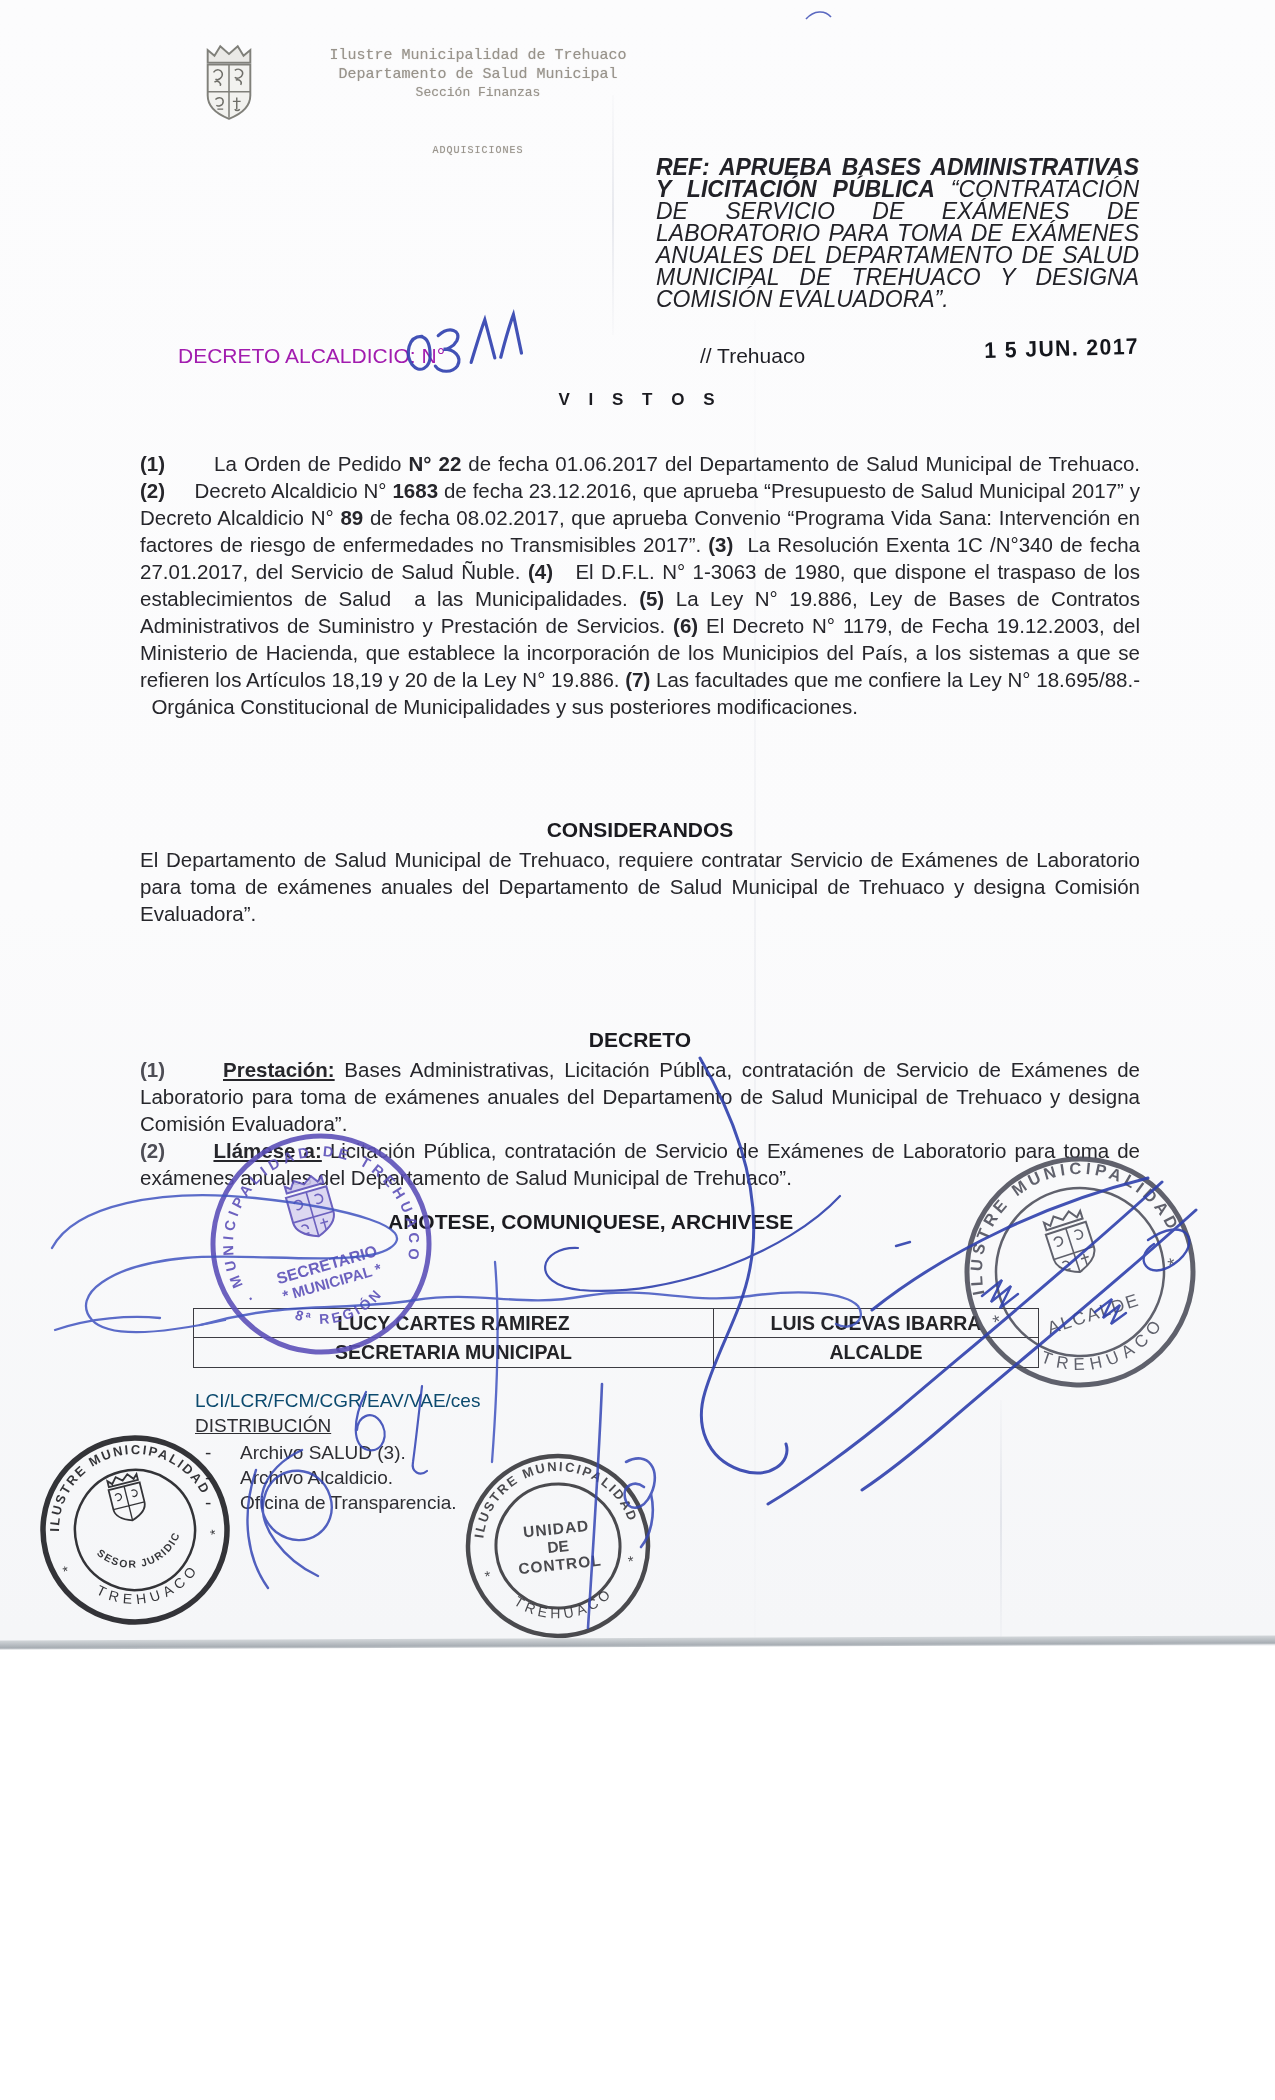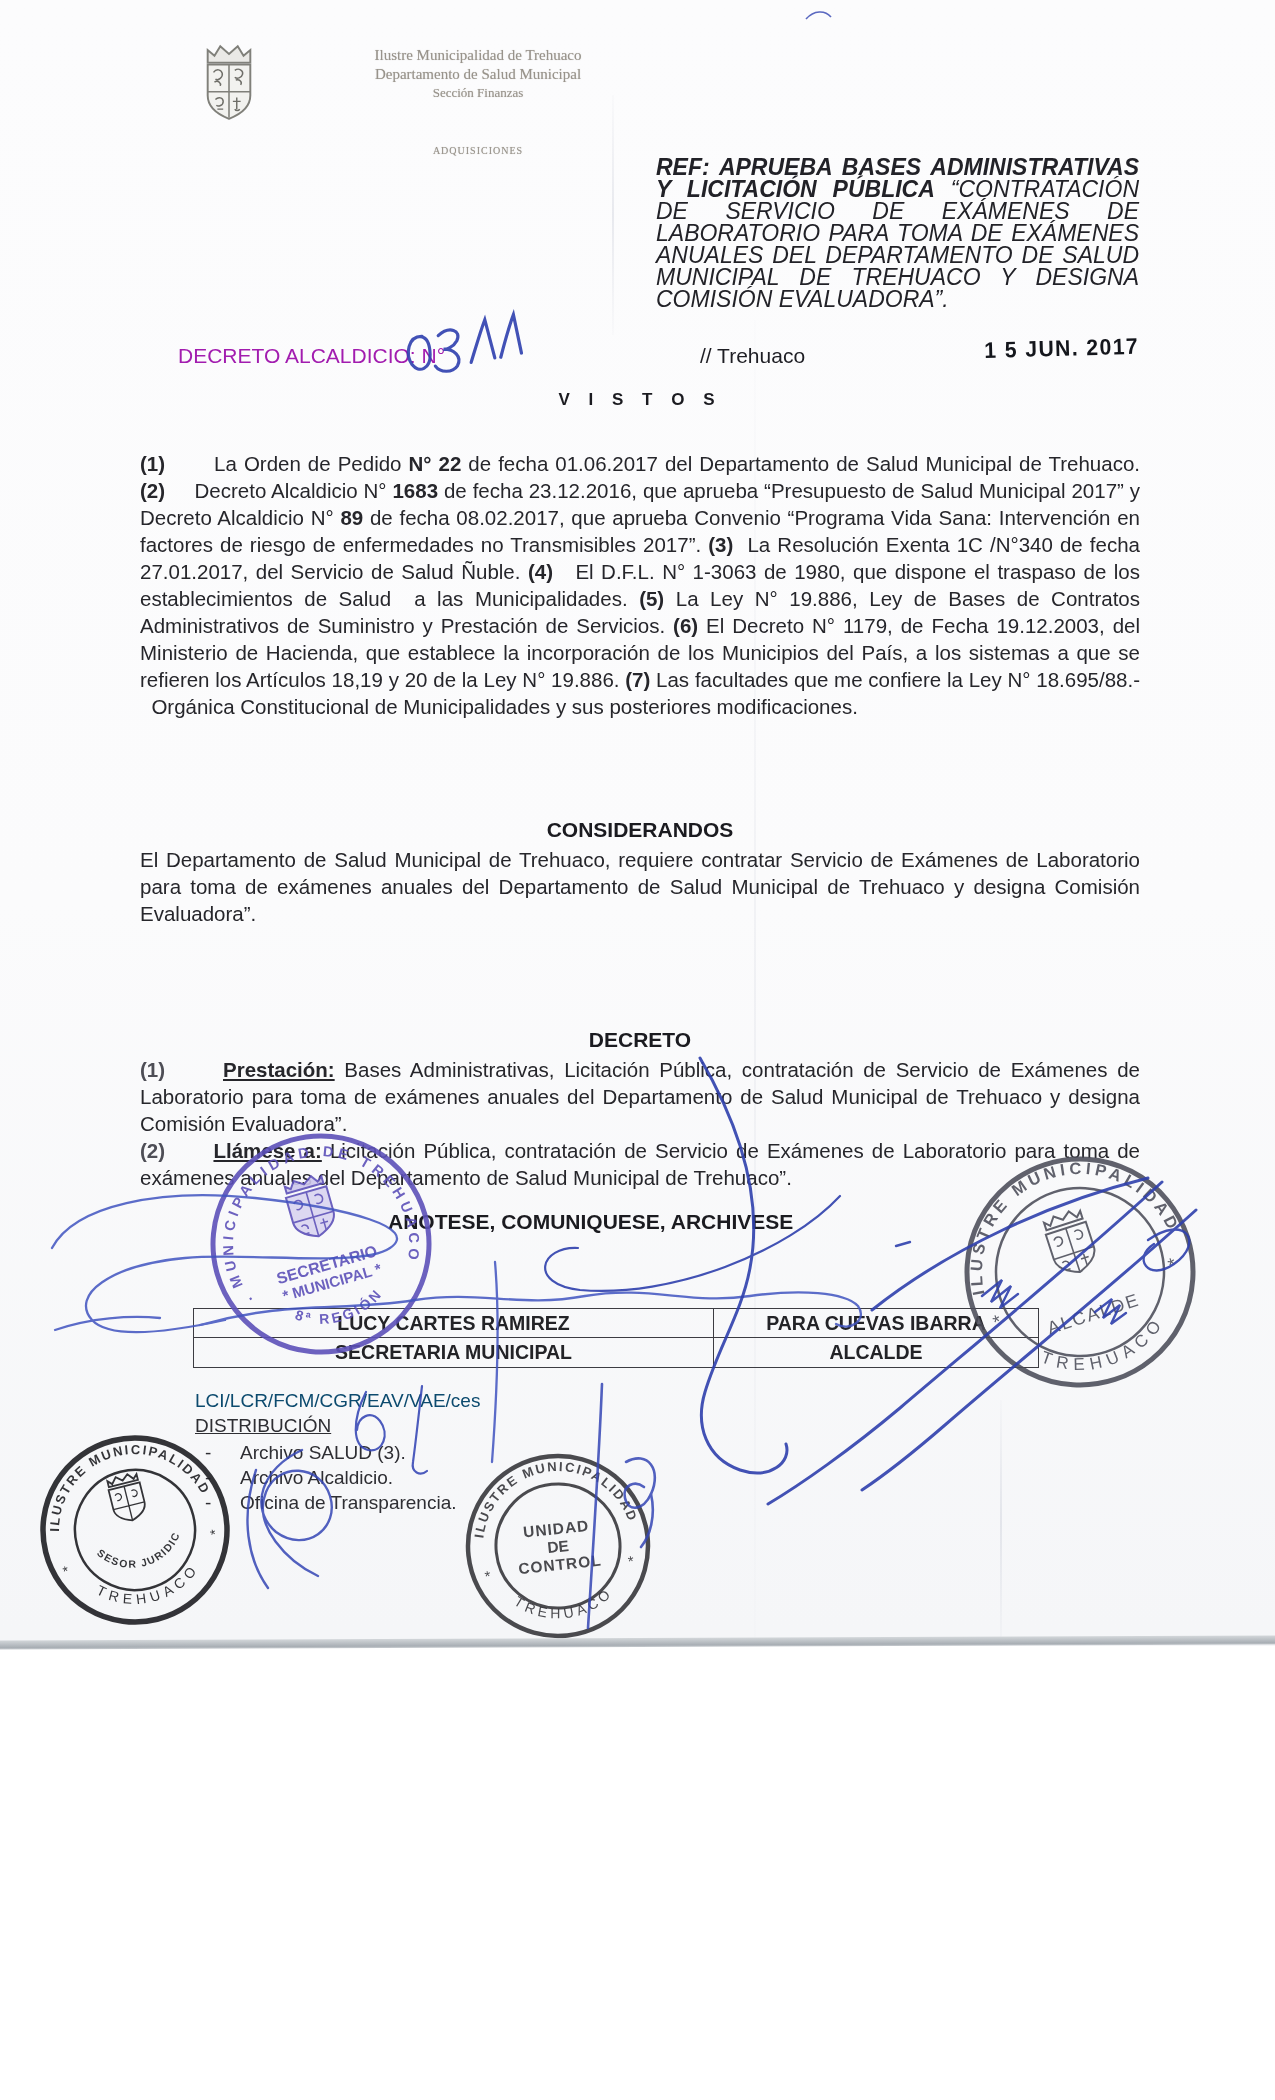--- a/index.html
+++ b/index.html
@@ -7,21 +7,21 @@
           font-family:"Liberation Sans", sans-serif;color:#26262b;}
   .abs{position:absolute;}
   #page{left:0;top:0;width:1275px;height:1646px;
         background:linear-gradient(180deg,#fcfcfd 0%,#fbfbfc 55%,#f5f6f8 99%);}
   .crease{width:2px;background:linear-gradient(180deg,rgba(110,120,150,0.02),rgba(110,120,150,0.14),rgba(110,120,150,0.02));}
   #page-edge{left:-8px;top:1638px;width:1292px;height:9px;
              background:linear-gradient(180deg,#d3d7da 0%,#a8aeb4 80%,#c8ccd0 100%);
              transform:rotate(-0.22deg);}
   
   #hdr-text{left:252px;top:46px;width:368px;text-align:center;
-            font-family:Liberation Serif, serif;color:#98938b;
+            font-family:Liberation Mono, monospace;color:#98938b;
             text-shadow:0 0 1px rgba(152,147,139,0.55);padding-left:42px;}
   #hdr-text .h1{font-size:15px;line-height:19px;}
   #hdr-text .h2{font-size:13px;line-height:17px;}
   #hdr-text .h3{font-size:10px;line-height:17px;letter-spacing:1px;margin-top:41px;}
   
   #ref{left:656px;top:156px;width:483px;font-size:23px;line-height:22px;
        text-align:justify;color:#222228;font-style:italic;}
   #decree-label{left:178px;top:344px;font-size:21px;font-weight:normal;color:#a21caf;}
   #decree-place{left:700px;top:344px;font-size:21px;font-weight:normal;color:#1e1e24;}
   #date-stamp{left:984px;top:338px;font-size:22.5px;font-weight:bold;letter-spacing:1.5px;
@@ -109,21 +109,21 @@
   <div id="decreto-h" class="abs heading">DECRETO</div>
   <div id="decreto-items" class="abs">
     <p class="para"><span class="b dim">(1)</span><span>&nbsp;&nbsp;&nbsp;&nbsp;&nbsp;&nbsp;</span><span class="b u">Prestación:</span><span> Bases Administrativas, Licitación Pública, contratación de Servicio de Exámenes de Laboratorio para toma de exámenes anuales del Departamento de Salud Municipal de Trehuaco y designa Comisión Evaluadora”.</span></p>
     <p class="para"><span class="b dim">(2)</span><span>&nbsp;&nbsp;&nbsp;&nbsp;&nbsp;&nbsp;</span><span class="b u">Llámese a:</span><span> Licitación Pública, contratación de Servicio de Exámenes de Laboratorio para toma de exámenes anuales del Departamento de Salud Municipal de Trehuaco”.</span></p>
   </div>
 
   <div id="closing" class="abs">ANOTESE, COMUNIQUESE, ARCHIVESE</div>
 
   <div id="sig-table" class="abs">
     <div class="cell r1c1">LUCY CARTES RAMIREZ</div>
-    <div class="cell r1c2">PARA CUEVAS IBARRA</div>
+    <div class="cell r1c2">LUIS CUEVAS IBARRA</div>
     <div class="cell r2c1">SECRETARIA MUNICIPAL</div>
     <div class="cell">ALCALDE</div>
   </div>
 
   <div id="initials" class="abs">LCI/LCR/FCM/CGR/EAV/VAE/ces</div>
   <div id="dist-label" class="abs">DISTRIBUCIÓN</div>
   <div class="abs dist-row" style="top:1442px;">
     <span class="dash">-</span>
     <span>Archivo SALUD (3).</span>
   </div>

